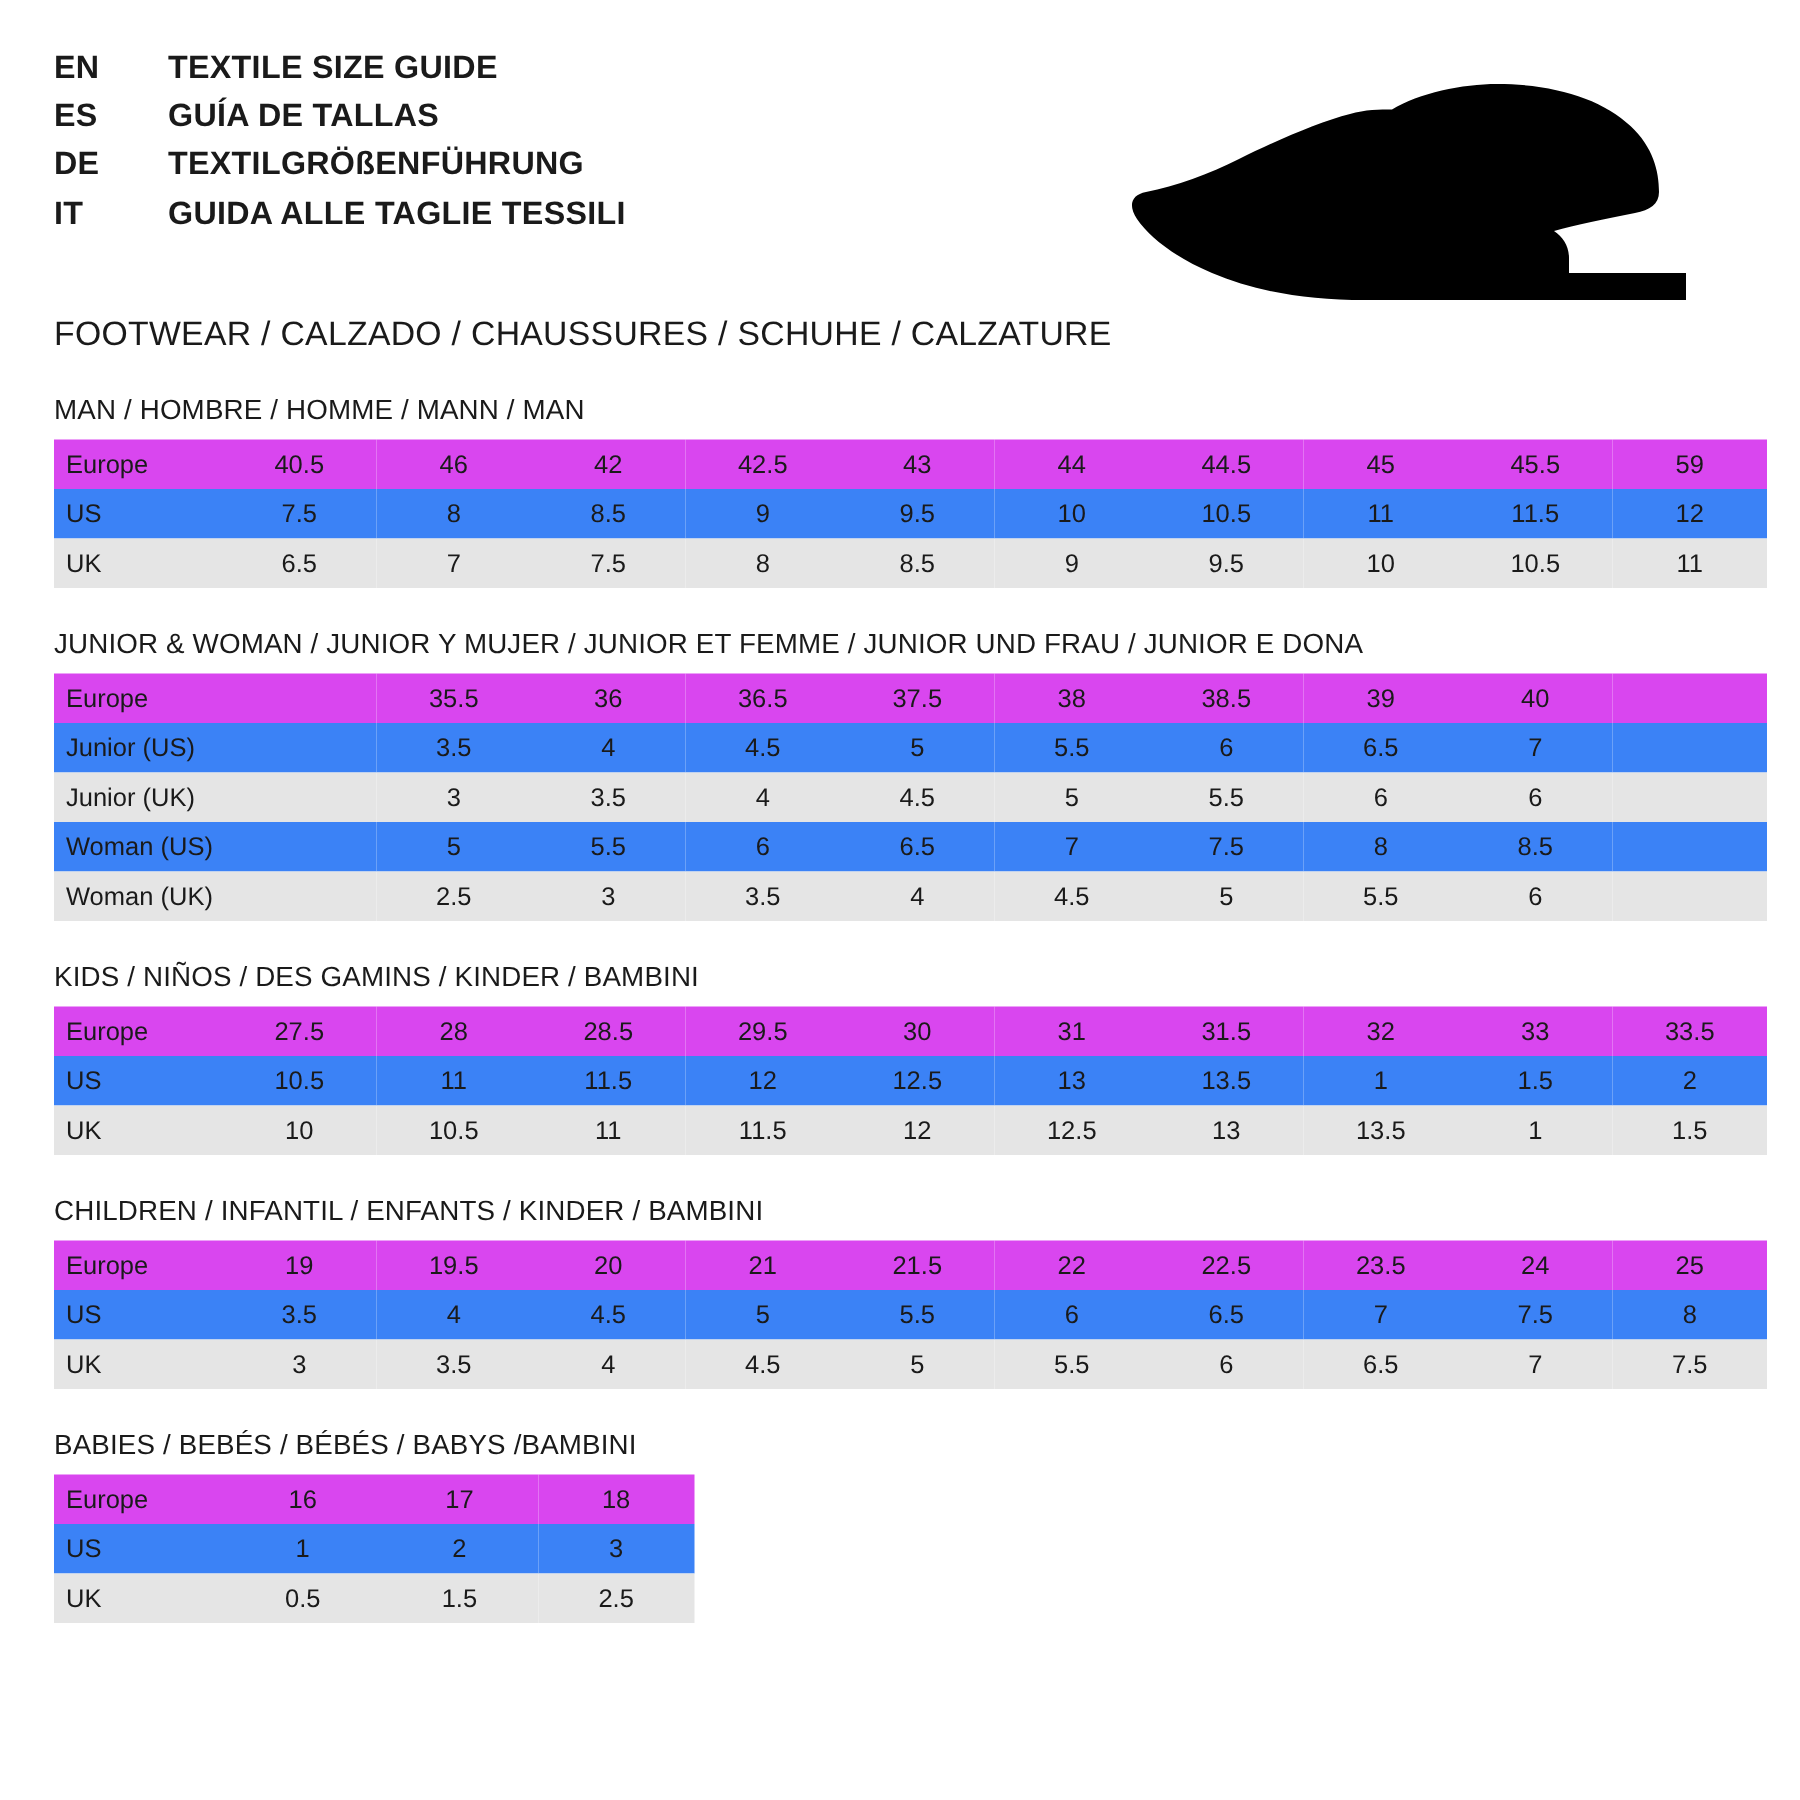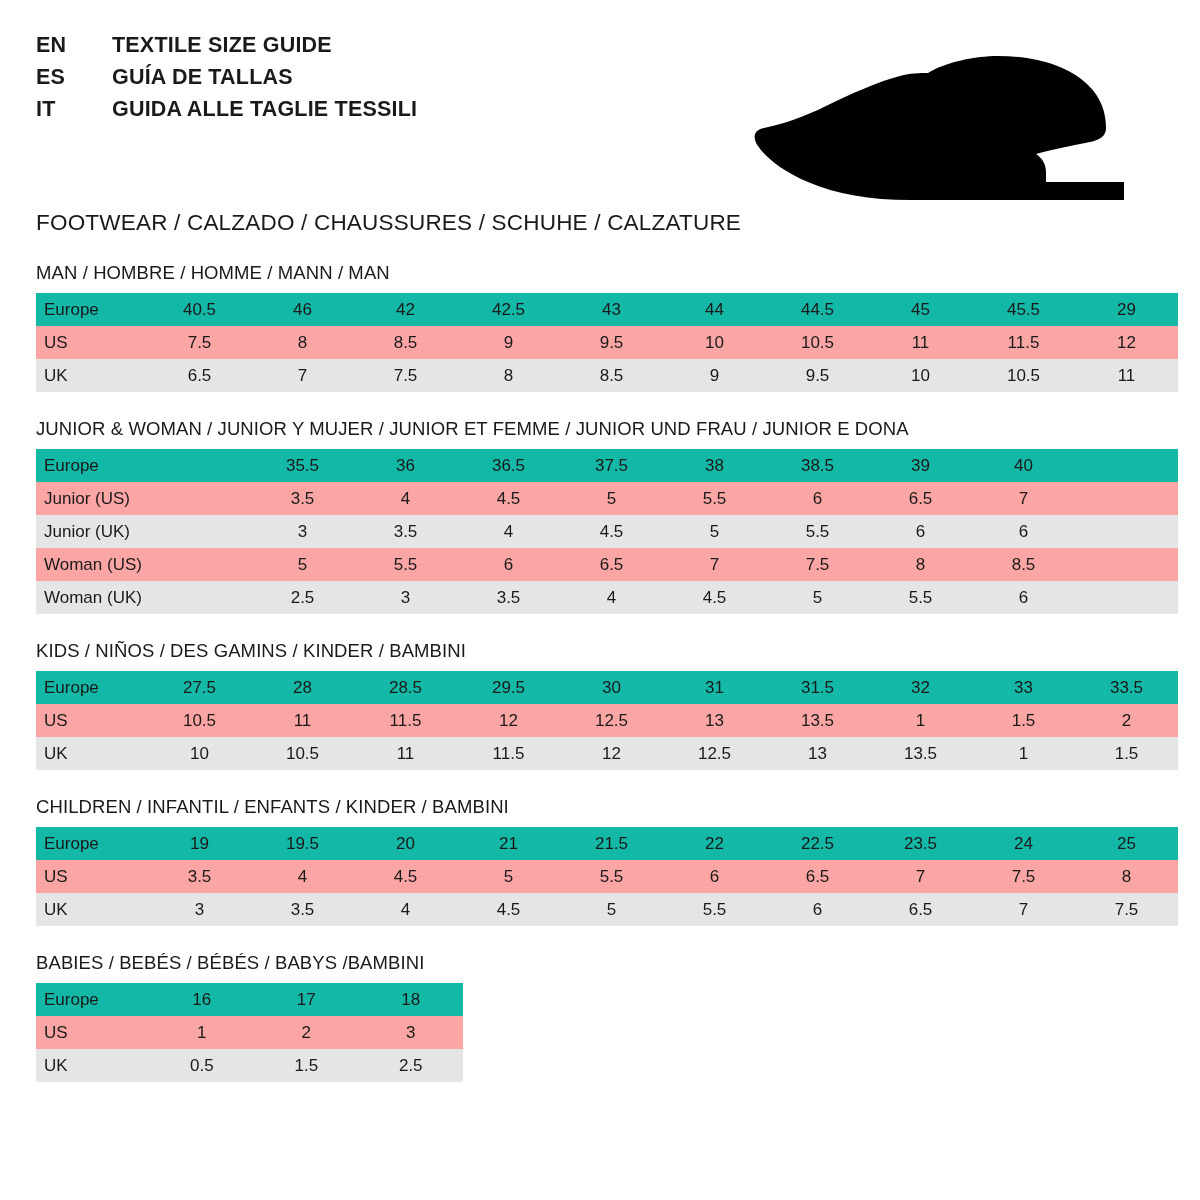--- a/index.html
+++ b/index.html
@@ -80,25 +80,25 @@
     padding: 0;
     text-align: center;
     vertical-align: middle;
     color: #1a1a1a;
   }
   table.sizes td.rowlabel {
     text-align: left;
     padding-left: 8px;
   }
   tr.head td {
-    background: #14b8a6;
+    background: #d946ef;
     margin-top: 48px;
   }
   tr.odd td {
-    background: #fca5a5;
+    background: #3b82f6;
   }
   tr.even td {
     background: #e5e5e5;
   }
   
   .w-label { width: 112px; }
   .w-cell  { width: 103px; }
 
   .block.man        table.sizes { width: 1127px; }
   .block.junior     table.sizes { width: 1127px; }
@@ -114,20 +114,24 @@
   <div class="header">
     <table class="lang-table">
       <tbody>
         <tr>
           <td class="lang-code">EN</td>
           <td>TEXTILE SIZE GUIDE</td>
         </tr>
         <tr>
           <td class="lang-code">ES</td>
           <td>GUÍA DE TALLAS</td>
+        </tr>
+        <tr>
+          <td class="lang-code">DE</td>
+          <td>TEXTILGRÖßENFÜHRUNG</td>
         </tr>
         <tr>
           <td class="lang-code">IT</td>
           <td>GUIDA ALLE TAGLIE TESSILI</td>
         </tr>
       </tbody>
     </table>
 
     <div class="shoe-wrap">
       <svg width="380" height="150" viewBox="0 0 380 150" xmlns="http://www.w3.org/2000/svg">
@@ -174,21 +178,21 @@
           <td class="rowlabel">Europe</td>
           <td>40.5</td>
           <td>46</td>
           <td>42</td>
           <td>42.5</td>
           <td>43</td>
           <td>44</td>
           <td>44.5</td>
           <td>45</td>
           <td>45.5</td>
-          <td>29</td>
+          <td>59</td>
         </tr>
         <tr class="odd">
           <td class="rowlabel">US</td>
           <td>7.5</td>
           <td>8</td>
           <td>8.5</td>
           <td>9</td>
           <td>9.5</td>
           <td>10</td>
           <td>10.5</td>

